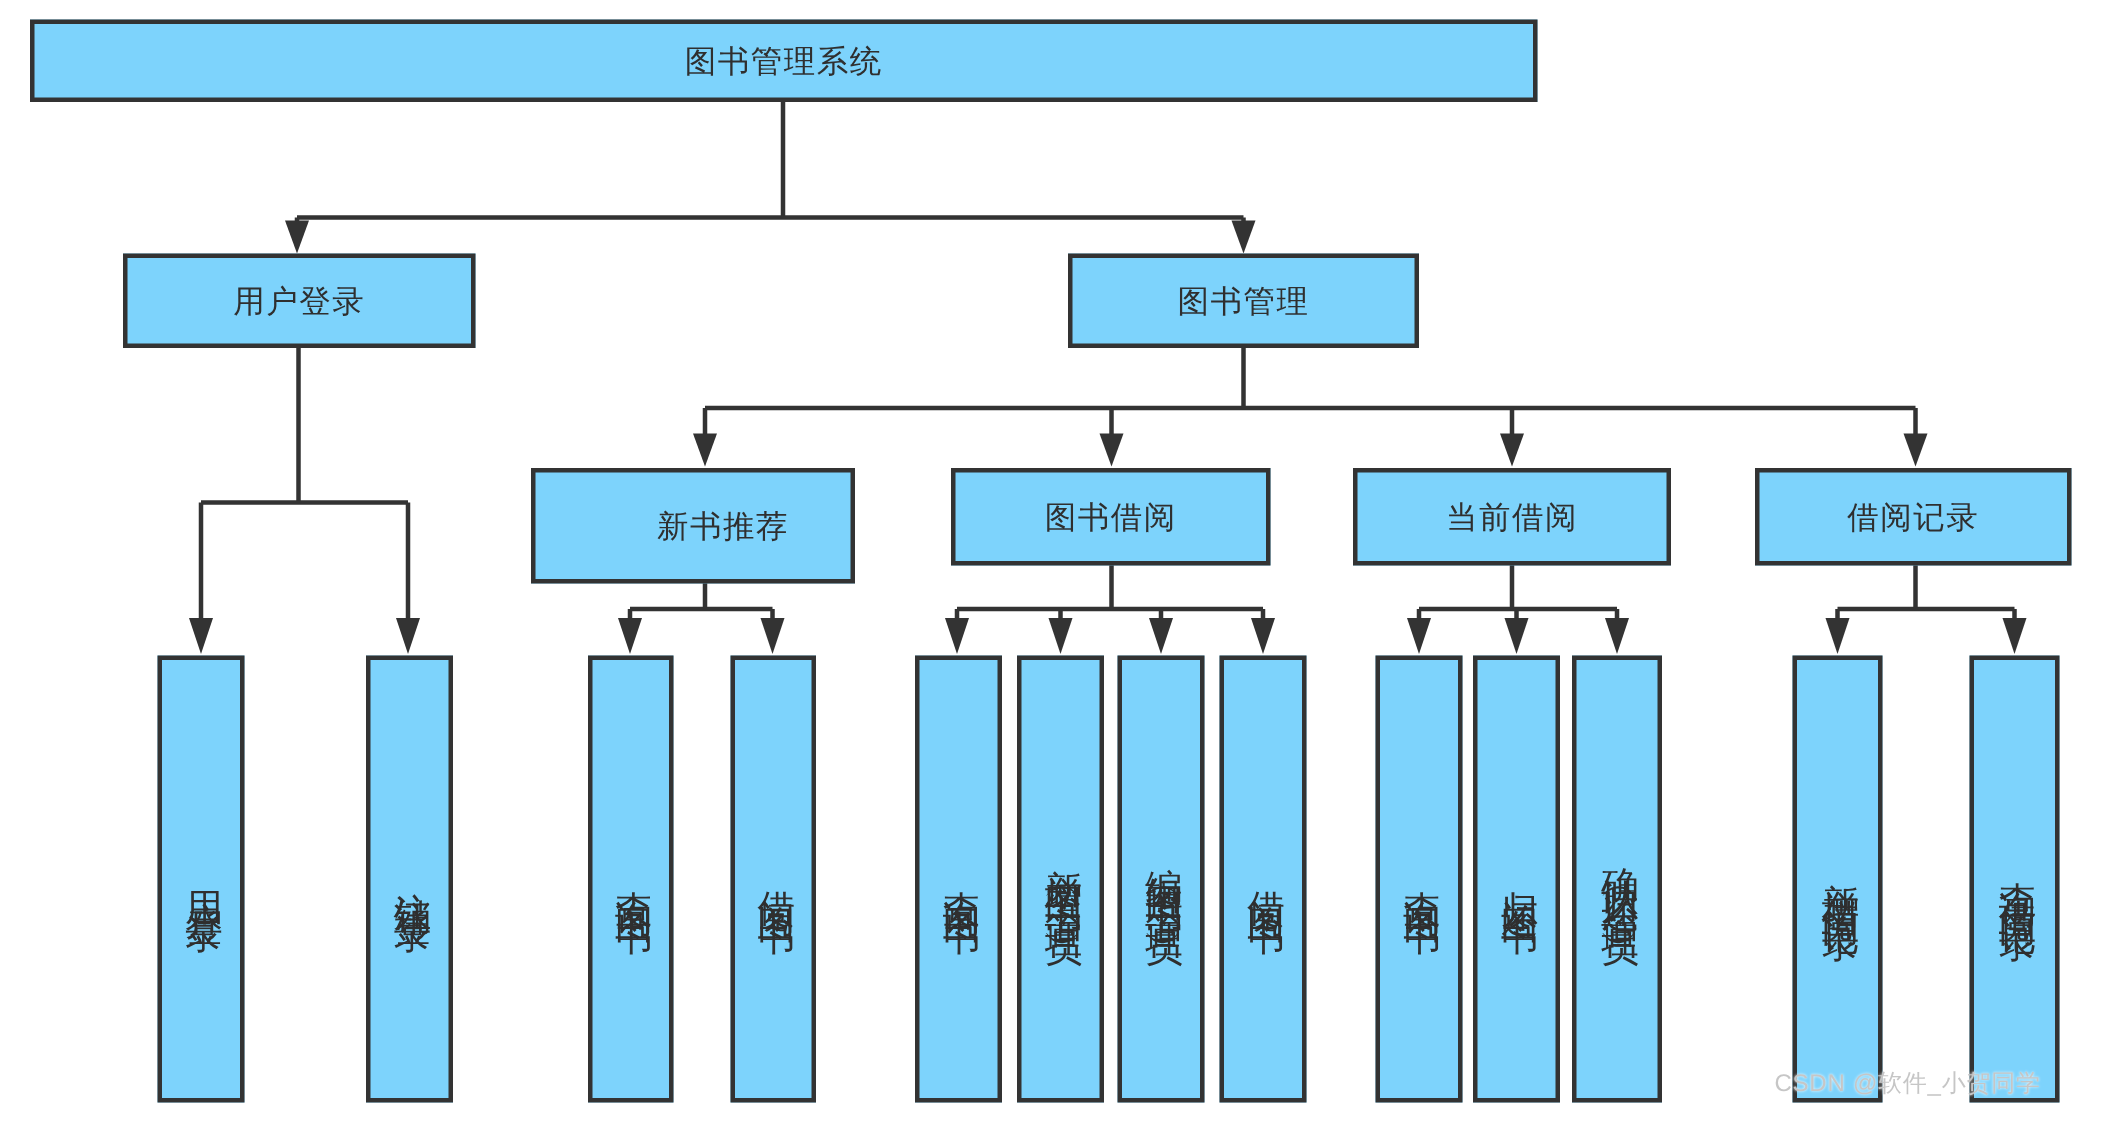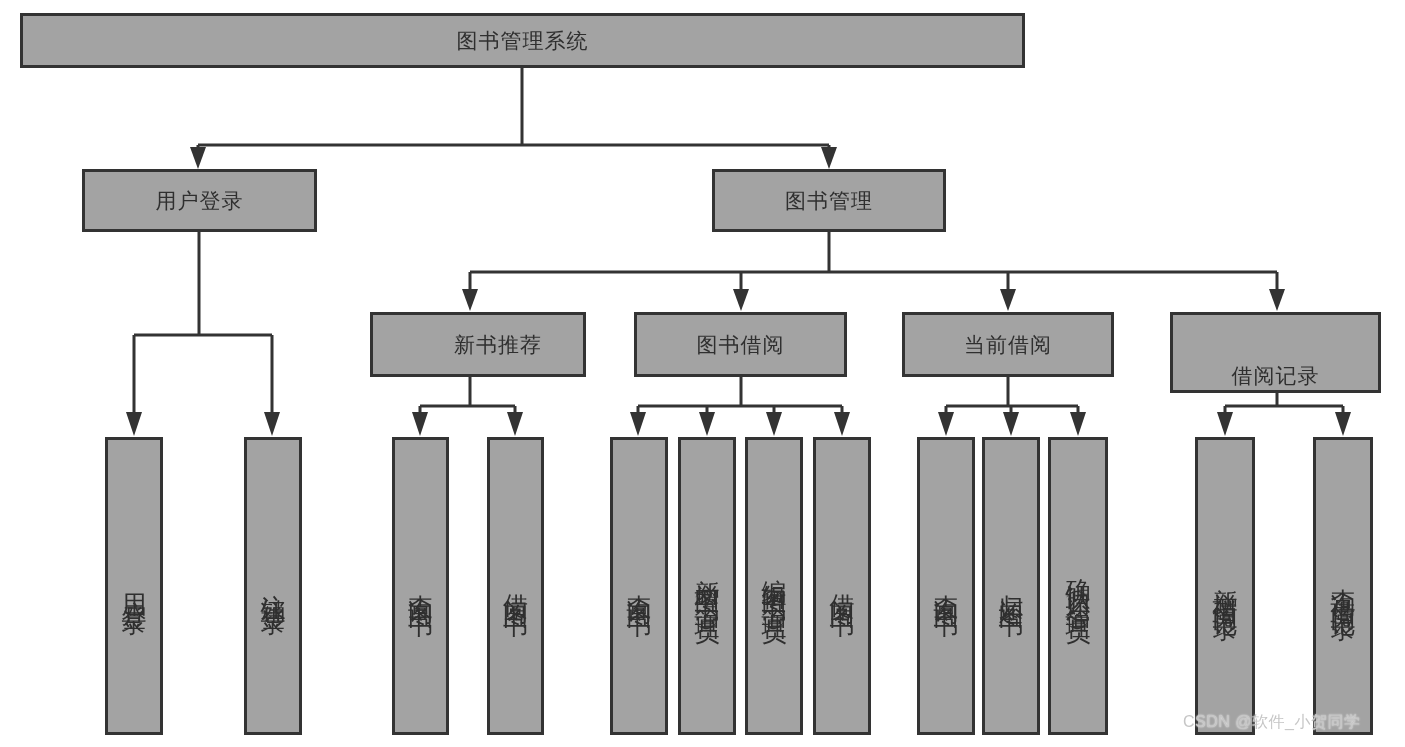--- a/index.html
+++ b/index.html
@@ -19,26 +19,27 @@
   }
   #connectors {
     position: absolute;
     left: 0; top: 0;
     z-index: 0;
   }
   .box {
     position: absolute;
     box-sizing: border-box;
     border: 3px solid #333333;
-    background: #a3a3a3;
+    background: #7dd3fc;
     display: flex;
     align-items: center;
     justify-content: center;
     z-index: 1;
     color: #2f2f2f;
+    font-family: Liberation Mono, monospace;
   }
   .box.h-label span {
     font-size: 21px;
     letter-spacing: 1px;
     white-space: nowrap;
   }
   .box.leaf span {
     writing-mode: vertical-rl;
     font-size: 25px;
     letter-spacing: 6px;
@@ -109,30 +110,30 @@
     <span>图书管理系统</span>
   </div>
 
   <div class="box h-label" style="left:82px; top:169px; width:235px; height:63px;">
     <span>用户登录</span>
   </div>
   <div class="box h-label" style="left:712px; top:169px; width:234px; height:63px;align-items:center;">
     <span>图书管理</span>
   </div>
 
-  <div class="box h-label" style="left:370px; top:312px; width:216px; height:65px;padding-left:40px;">
+  <div class="box h-label" style="left:354px; top:312px; width:216px; height:77px;padding-left:40px;">
     <span>新书推荐</span>
   </div>
   <div class="box h-label" style="left:902px; top:312px; width:212px; height:65px;">
     <span>当前借阅</span>
   </div>
   <div class="box h-label" style="left:634px; top:312px; width:213px; height:65px;">
     <span>图书借阅</span>
   </div>
-  <div class="box h-label" style="left:1170px; top:312px; width:211px; height:81px;align-items:flex-end;">
+  <div class="box h-label" style="left:1170px; top:312px; width:211px; height:65px;">
     <span>借阅记录</span>
   </div>
 
   <div class="box leaf" style="left:105px; top:437px; width:58px; height:298px;">
     <span>用户登录</span>
   </div>
   <div class="box leaf" style="left:244px; top:437px; width:58px; height:298px;">
     <span>注销登录</span>
   </div>
 

